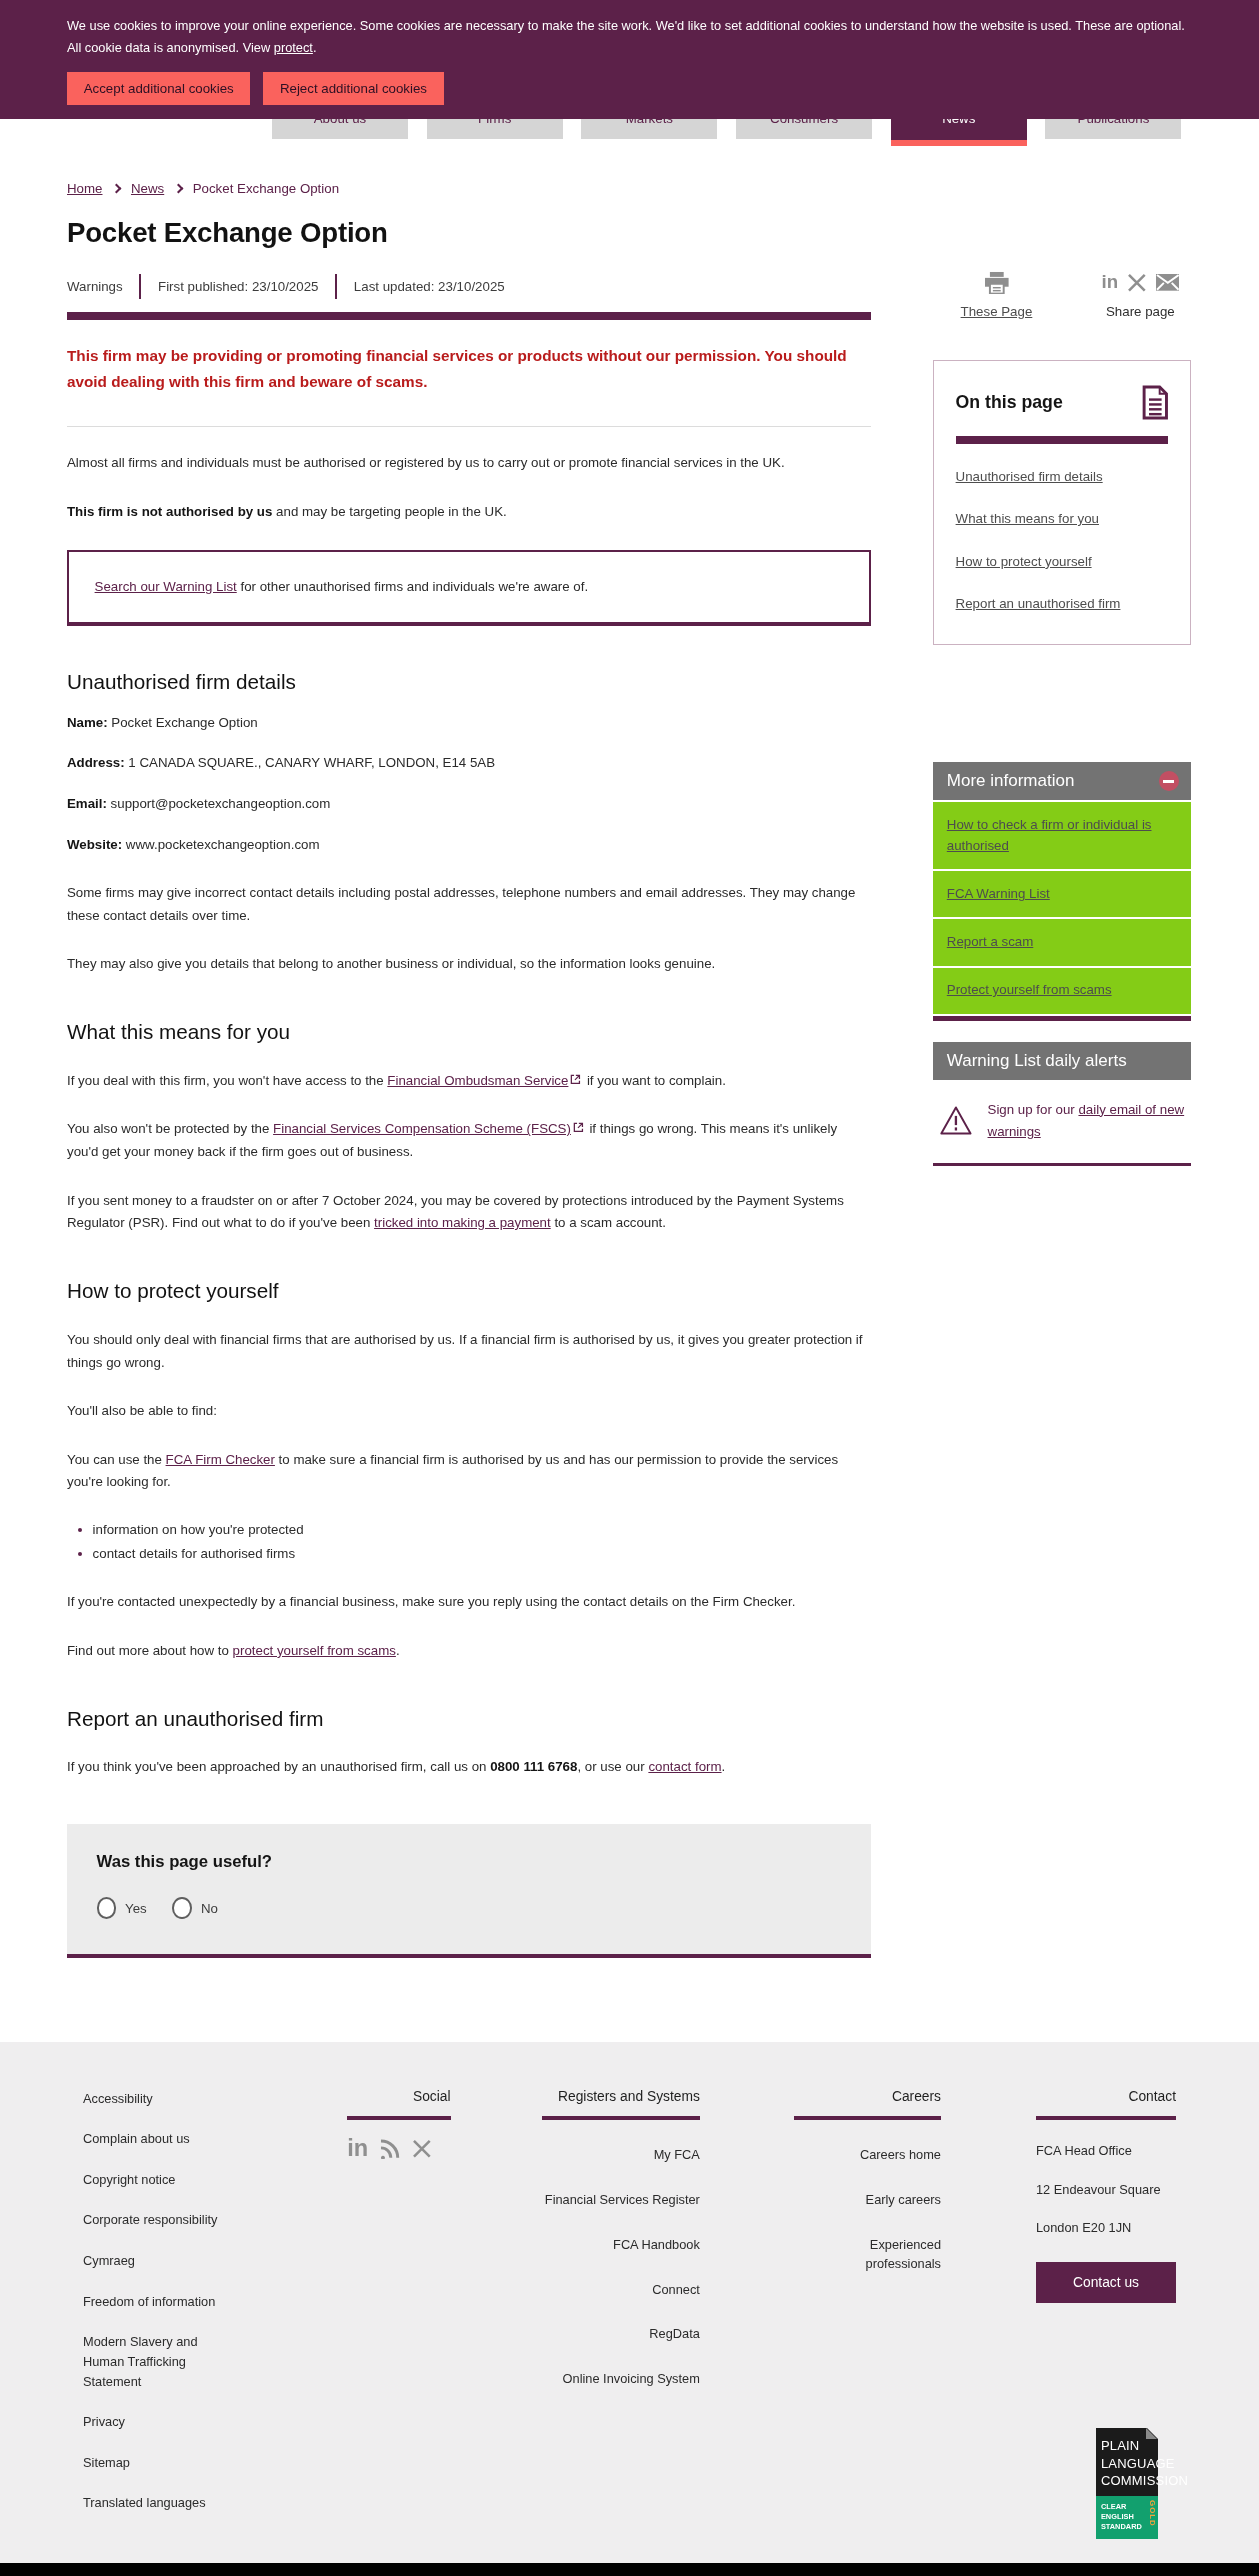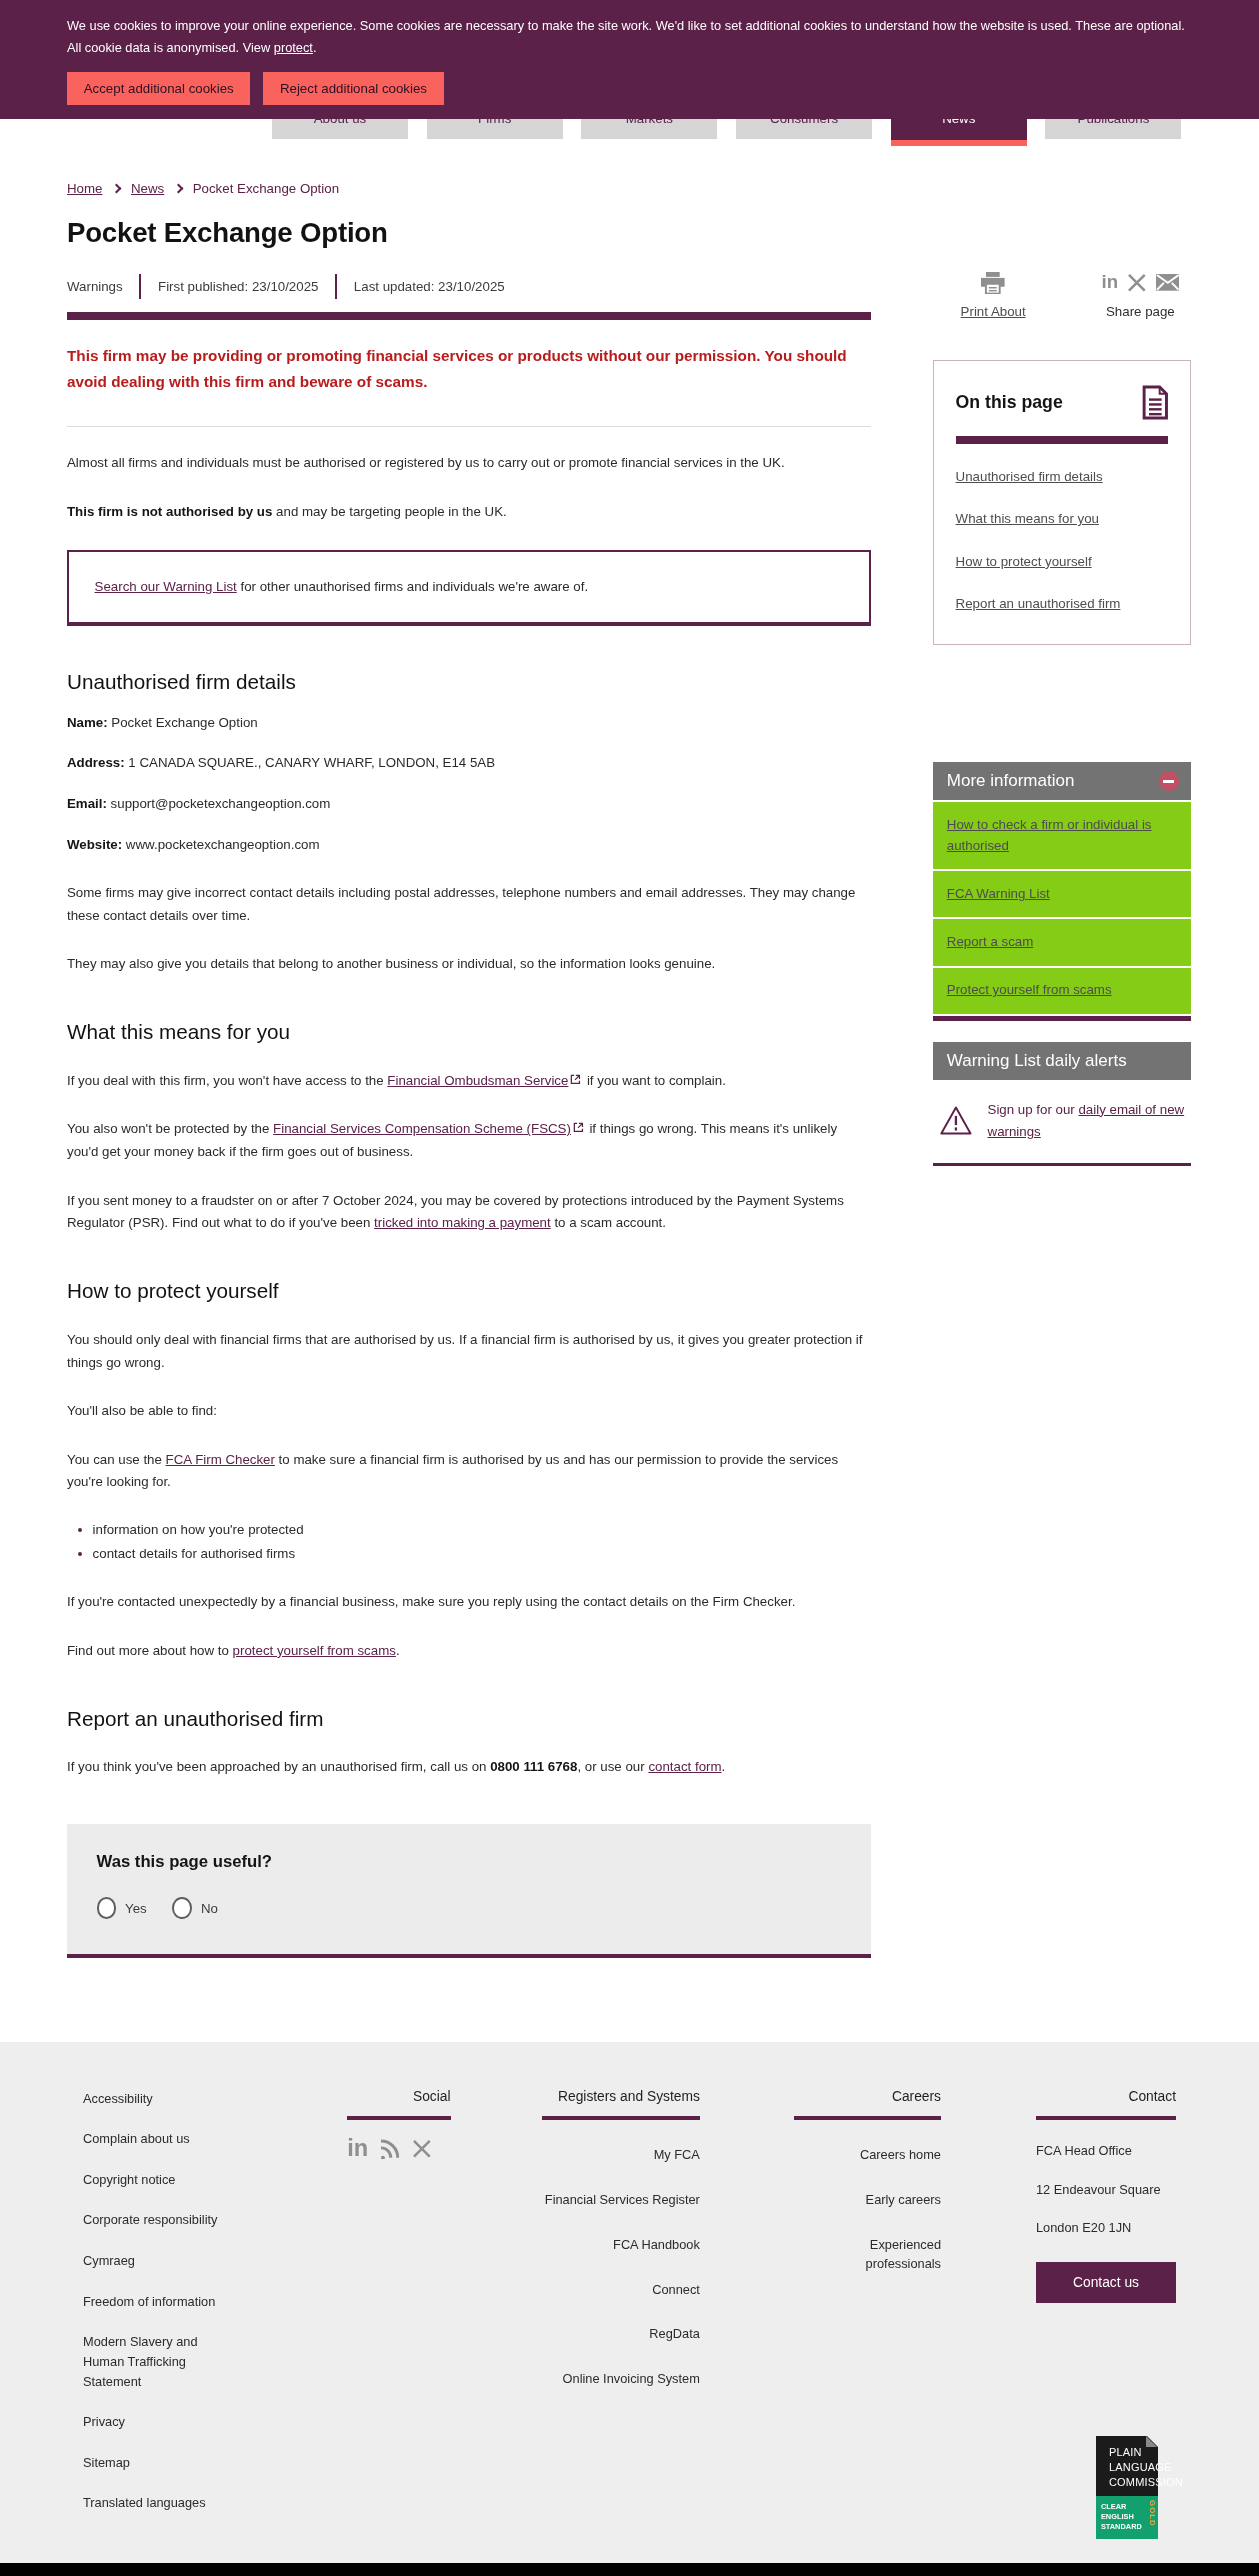--- a/index.html
+++ b/index.html
@@ -129,21 +129,21 @@
   .fcol-rule { height:3.9px; background:#5c2149; margin-top:11.8px; }
   .fcol a.flink { display:block; text-align:right; font-size:12.8px; color:#2b2b2b; text-decoration:none; margin-top:25.6px; line-height:1.5; }
   .fcol .ftext { display:block; text-align:left; font-size:12.8px; color:#2b2b2b; margin-top:23.6px; }
   .social-icons { display:flex; align-items:center; gap:11.8px; margin-top:17.7px; }
   .contact-btn {
     display:block; margin-top:26.6px; margin-left:auto; width:140px; height:41px;
     background:#5c2149; color:#fff; border:none; font-family:inherit; font-size:13.8px;
   }
   .badge { position:absolute; right:101px; bottom:24.6px; width:62px; }
   .badge-top { position:relative; background:#1b1b1b; color:#fff; padding:8.9px 4.9px 5.9px; }
-  .badge-top .bl { display:block; font-size:11px; line-height:1.35; letter-spacing:0.2px;margin-left:8px; }
+  .badge-top .bl { display:block; font-size:13px; line-height:1.35; letter-spacing:0.2px; }
   .badge-fold {
     position:absolute; top:0; right:0; width:0; height:0;
     border-left:11.8px solid transparent; border-top:11.8px solid #efeeef;
   }
   .badge-fold::after {
     content:""; position:absolute; left:-11.8px; top:-11.8px; width:0; height:0;
     border-right:11.8px solid transparent; border-bottom:11.8px solid #8a8a8a;
   }
   .badge-bottom { position:relative; background:#12a06e; color:#fff; padding:5.9px 11.8px 5.9px 4.9px; }
   .badge-bottom .bl { display:block; font-size:7.4px; line-height:1.4; font-weight:700; }
@@ -277,21 +277,21 @@
       <div class="print-block">
         <div class="icon-row">
           <svg width="25.6" height="23.6" viewBox="0 0 26 24">
               <rect x="6" y="1" width="14" height="5" fill="#8f8f8f"></rect>
               <rect x="1" y="7" width="24" height="9" fill="#8f8f8f"></rect>
               <rect x="6" y="13" width="14" height="10" fill="#fff" stroke="#8f8f8f" stroke-width="2"></rect>
               <line x1="9" y1="17" x2="17" y2="17" stroke="#8f8f8f" stroke-width="1.5"></line>
               <line x1="9" y1="20" x2="17" y2="20" stroke="#8f8f8f" stroke-width="1.5"></line>
             </svg>
         </div>
-        <a class="print-label">Print About</a>
+        <a class="print-label">These Page</a>
       </div>
       <div class="share-block">
         <div class="icon-row">
           <span class="li-glyph">in</span>
           <svg width="19.7" height="19.7" viewBox="0 0 20 20">
               <path d="M2 2 L18 18 M18 2 L2 18" stroke="#8f8f8f" stroke-width="2.6" fill="none"></path>
             </svg>
           <svg width="23.6" height="16.7" viewBox="0 0 24 17">
               <rect x="0" y="0" width="24" height="17" fill="#8f8f8f"></rect>
               <path d="M1 1 L12 9 L23 1" stroke="#fff" stroke-width="2" fill="none"></path>

